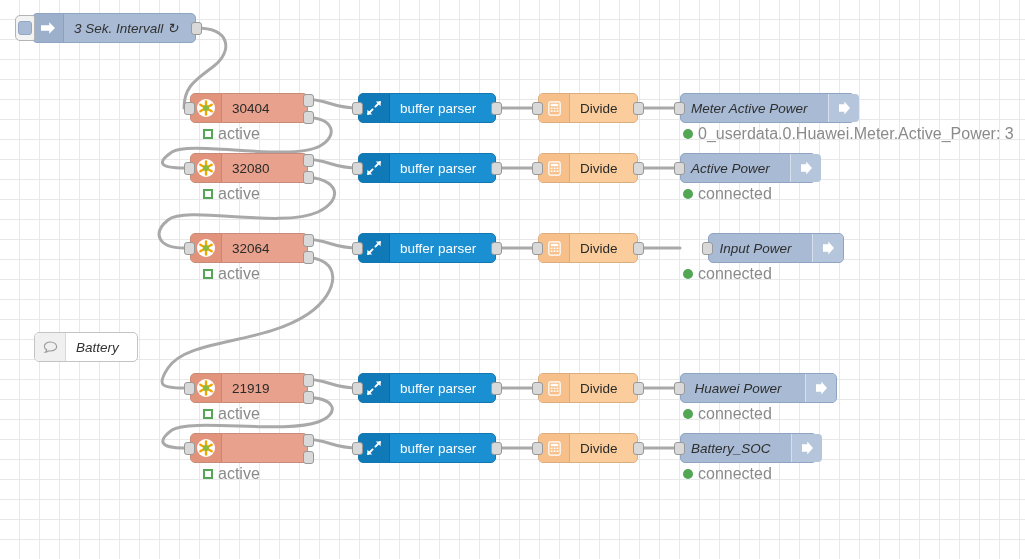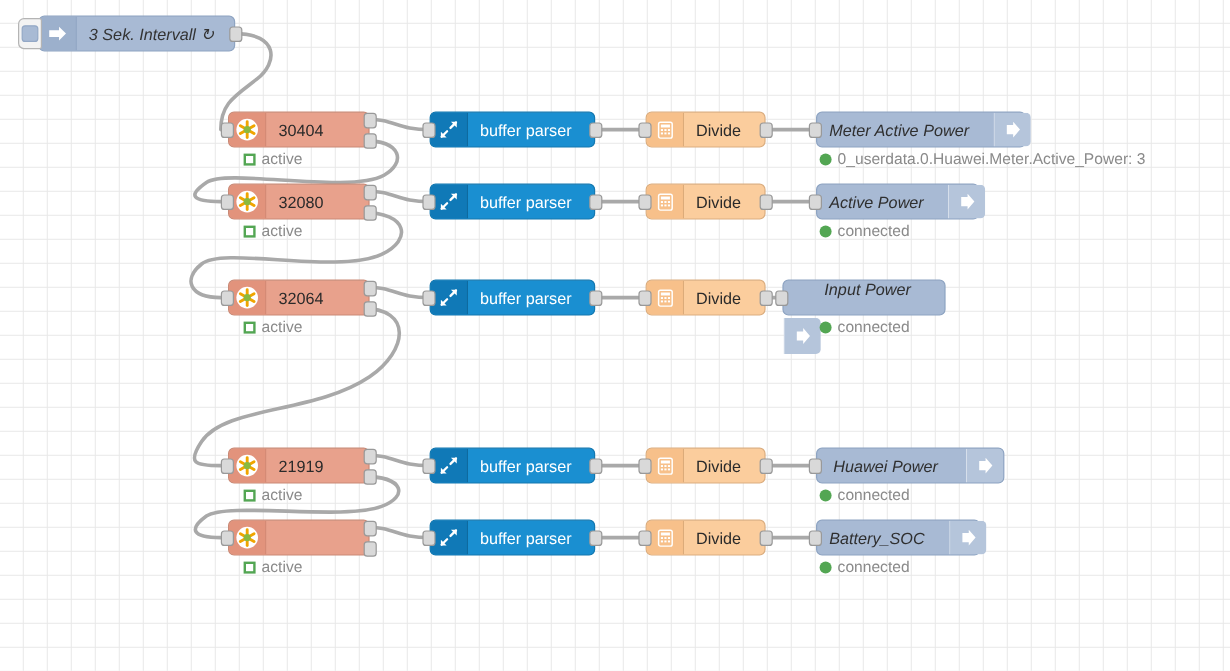--- a/index.html
+++ b/index.html
@@ -80,21 +80,21 @@
     background:#b5c5db;border-radius:0 4px 4px 0;
   }
 
   .n-comment{background:#ffffff;border-color:#c4c4c4;}
   .n-comment .icon-band{background:#f0f0f0;border-right:1px solid #d8d8d8;}
   .n-comment .label{font-style:italic;color:#333;}
 
   
   .status{
     position:absolute;display:flex;align-items:center;gap:5px;
-    font-size:13px;color:#8a8a8a;white-space:nowrap;
+    font-size:16px;color:#8a8a8a;white-space:nowrap;
   }
   .dot{display:block;width:10px;height:10px;border-radius:50%;background:#53a653;}
   .sq{display:block;width:10px;height:10px;border:2px solid #53a653;background:transparent;box-sizing:border-box;}
 
   svg.glyph{display:block;}
 </style>
 </head>
 <body>
 
 <div id="canvas">
@@ -140,20 +140,28 @@
       </div>
     <div class="icon-band">
       <svg class="glyph" width="18" height="18" viewBox="0 0 18 18">
         <path d="M2 6.2 h8.2 V3.3 L16 9 l-5.8 5.7 V11.8 H2 Z" fill="#ffffff"></path>
       </svg>
     </div>
     <div class="label">3 Sek. Intervall ↻</div>
     <div class="port out" style="top:8px;"></div>
   </div>
 
+  <div class="node n-comment" style="left:34px;top:332px;width:104px;">
+    <div class="icon-band">
+      <svg class="glyph" width="17" height="17" viewBox="0 0 18 18">
+        <path d="M9 3.2c-3.6 0-6.5 2-6.5 4.6 0 1.5 1 2.9 2.5 3.7 -0.1 0.9 -0.6 1.8 -1.4 2.5 1.5 -0.2 2.8 -0.8 3.6 -1.5 0.6 0.1 1.2 0.2 1.8 0.2 3.6 0 6.5 -2 6.5 -4.6S12.6 3.2 9 3.2z" fill="none" stroke="#9b9b9b" stroke-width="1.2"></path>
+      </svg>
+    </div>
+    <div class="label">Battery</div>
+  </div>
 
   <div class="node n-modbus" style="left:190px;top:93px;width:118px;">
     <div class="icon-band">
       <svg class="glyph" width="20" height="20" viewBox="0 0 20 20">
         <circle cx="10" cy="10" r="9" fill="#ffffff"></circle>
         <g stroke="#f0a500" stroke-width="2.4" stroke-linecap="round">
           <path d="M10 3.4 V16.6"></path>
             <path d="M4.3 6.7 L15.7 13.3"></path>
             <path d="M4.3 13.3 L15.7 6.7"></path>
         </g>
@@ -343,21 +351,21 @@
             <rect x="8.1" y="11" width="1.9" height="1.7"></rect>
             <rect x="11.2" y="11" width="1.9" height="1.7"></rect>
         </g>
       </svg>
     </div>
     <div class="label">Divide</div>
     <div class="port in" style="top:8px;"></div>
     <div class="port out" style="top:8px;"></div>
   </div>
 
-  <div class="node n-out" style="left:652px;top:233px;width:136px;flex-direction:column;">
+  <div class="node n-out" style="left:708px;top:233px;width:136px;">
     <div class="label">Input Power</div>
     <div class="icon-band right">
       <svg class="glyph" width="18" height="18" viewBox="0 0 18 18">
         <path d="M4 5.2 h5.3 V2.4 L15 9 l-5.7 6.6 V12.8 H4 Z" fill="#ffffff"></path>
       </svg>
     </div>
     <div class="port in" style="top:8px;"></div>
   </div>
   <div class="status" style="left:683px;top:265px;">
     <span class="dot"></span>

